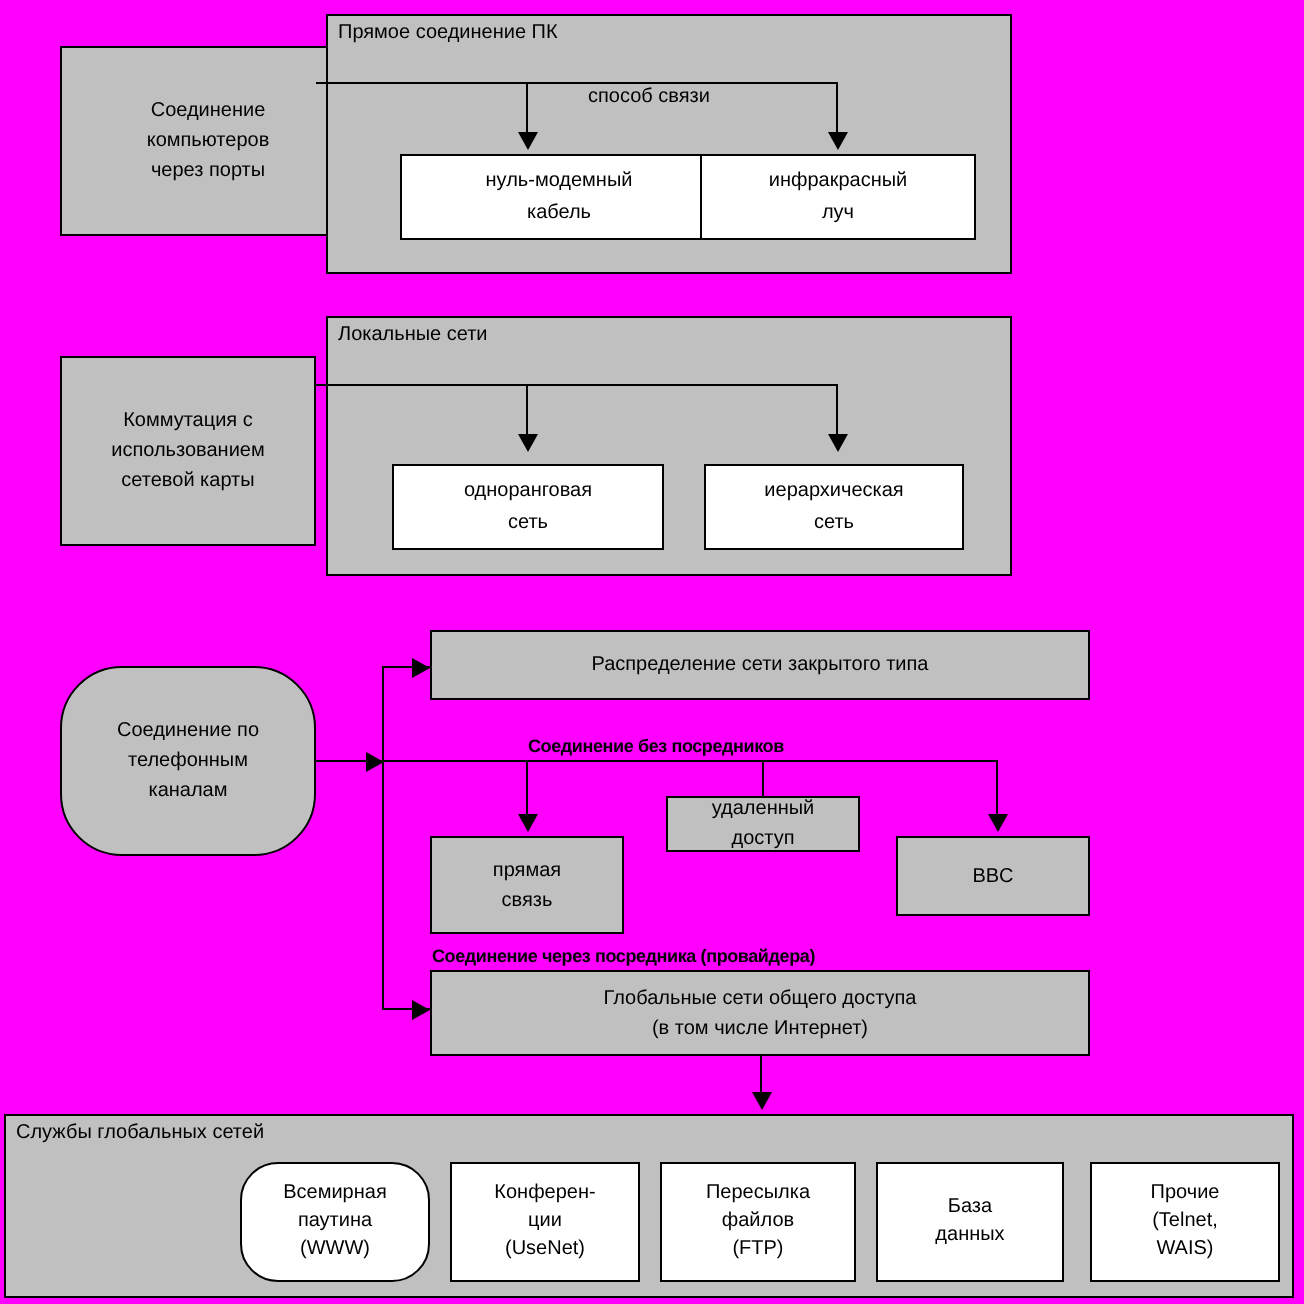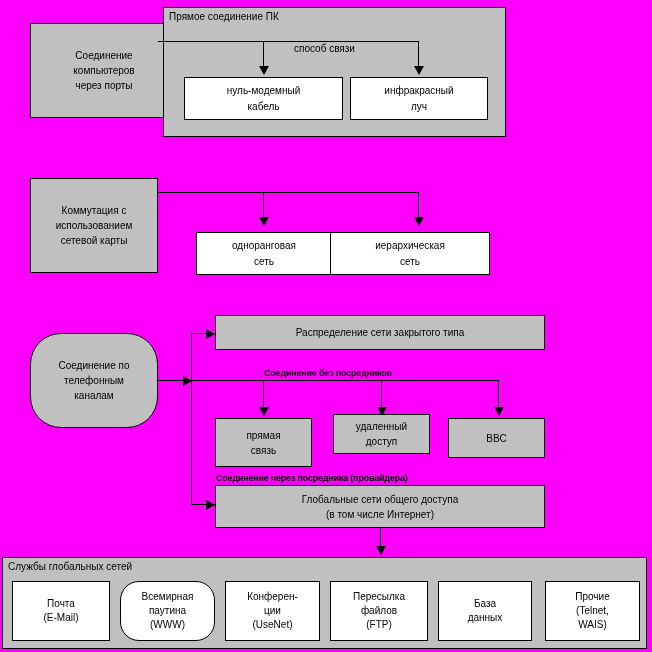--- a/index.html
+++ b/index.html
@@ -124,48 +124,51 @@
   <div class="hline" style="left:212px; top:41px; width:207px;"></div>
 
   <div class="vline" style="left:263px; top:41px; height:27px;"></div>
   <div class="arrow-down" style="left:259px; top:66px;"></div>
 
   <div class="vline" style="left:418px; top:41px; height:27px;"></div>
   <div class="arrow-down" style="left:414px; top:66px;"></div>
 
   <div class="flabel" style="left:294px; top:43px;">способ связи</div>
 
-  <div class="wbox" style="left:184px; top:77px; width:159px; height:43px;">
+  <div class="wbox" style="left:200px; top:77px; width:159px; height:43px;">
     <span class="ln">нуль-модемный</span>
     <span class="ln">кабель</span>
   </div>
   <div class="wbox" style="left:350px; top:77px; width:138px; height:43px;">
     <span class="ln">инфракрасный</span>
     <span class="ln">луч</span>
   </div>
 
   <div class="gbox" style="left:30px; top:178px; width:128px; height:95px;">
     <span class="ln">Коммутация с</span>
     <span class="ln">использованием</span>
     <span class="ln">сетевой карты</span>
   </div>
 
+  <div class="panel" style="left:163px; top:158px; width:343px; height:130px;">
+    <div class="panel-title">Локальные сети</div>
+  </div>
 
   <div class="hline" style="left:158px; top:192px; width:55px;"></div>
   <div class="hline" style="left:212px; top:192px; width:207px;"></div>
   <div class="vline" style="left:263px; top:192px; height:27px;"></div>
   <div class="arrow-down" style="left:259px; top:217px;"></div>
   <div class="vline" style="left:418px; top:192px; height:27px;"></div>
   <div class="arrow-down" style="left:414px; top:217px;"></div>
 
   <div class="wbox" style="left:196px; top:232px; width:136px; height:43px;">
     <span class="ln">одноранговая</span>
     <span class="ln">сеть</span>
   </div>
-  <div class="wbox" style="left:330px; top:232px; width:160px; height:43px;">
+  <div class="wbox" style="left:352px; top:232px; width:130px; height:43px;">
     <span class="ln">иерархическая</span>
     <span class="ln">сеть</span>
   </div>
 
   <div class="gbox" style="left:30px; top:333px; width:128px; height:95px;border-radius:31px;">
     <span class="ln">Соединение по</span>
     <span class="ln">телефонным</span>
     <span class="ln">каналам</span>
   </div>
 
@@ -186,21 +189,21 @@
   <div class="arrow-down" style="left:259px; top:407px;"></div>
   <div class="vline" style="left:381px; top:380px; height:29px;"></div>
   <div class="arrow-down" style="left:377px; top:407px;"></div>
   <div class="vline" style="left:498px; top:380px; height:29px;"></div>
   <div class="arrow-down" style="left:494px; top:407px;"></div>
 
   <div class="gbox" style="left:215px; top:418px; width:97px; height:49px;">
     <span class="ln">прямая</span>
     <span class="ln">связь</span>
   </div>
-  <div class="gbox" style="left:333px; top:414px; width:97px; height:40px;">
+  <div class="gbox" style="left:333px; top:398px; width:97px; height:28px;">
     <span class="ln">удаленный</span>
     <span class="ln">доступ</span>
   </div>
   <div class="gbox" style="left:448px; top:418px; width:97px; height:40px;">
     <span class="ln">BBC</span>
   </div>
 
   <div class="flabel bold" style="left:216px; top:472px;">Соединение через посредника (провайдера)</div>
   <div class="hline" style="left:191px; top:504px; width:24px;"></div>
   <div class="arrow-right" style="left:206px; top:500px;"></div>
@@ -210,24 +213,20 @@
     <span class="ln">(в том числе Интернет)</span>
   </div>
 
   <div class="vline" style="left:380px; top:528px; height:20px;"></div>
   <div class="arrow-down" style="left:376px; top:546px;"></div>
 
   <div class="panel" style="left:2px; top:557px; width:645px; height:92px;">
     <div class="panel-title">Службы глобальных сетей</div>
   </div>
 
-  <div class="wbox tight" style="left:12px; top:581px; width:98px; height:60px;">
-    <span class="ln">Почта</span>
-    <span class="ln">(E-Mail)</span>
-  </div>
   <div class="wbox tight" style="left:120px; top:581px; width:95px; height:60px;border-radius:19px;">
     <span class="ln">Всемирная</span>
     <span class="ln">паутина</span>
     <span class="ln">(WWW)</span>
   </div>
   <div class="wbox tight" style="left:330px; top:581px; width:98px; height:60px;">
     <span class="ln">Пересылка</span>
     <span class="ln">файлов</span>
     <span class="ln">(FTP)</span>
   </div>

